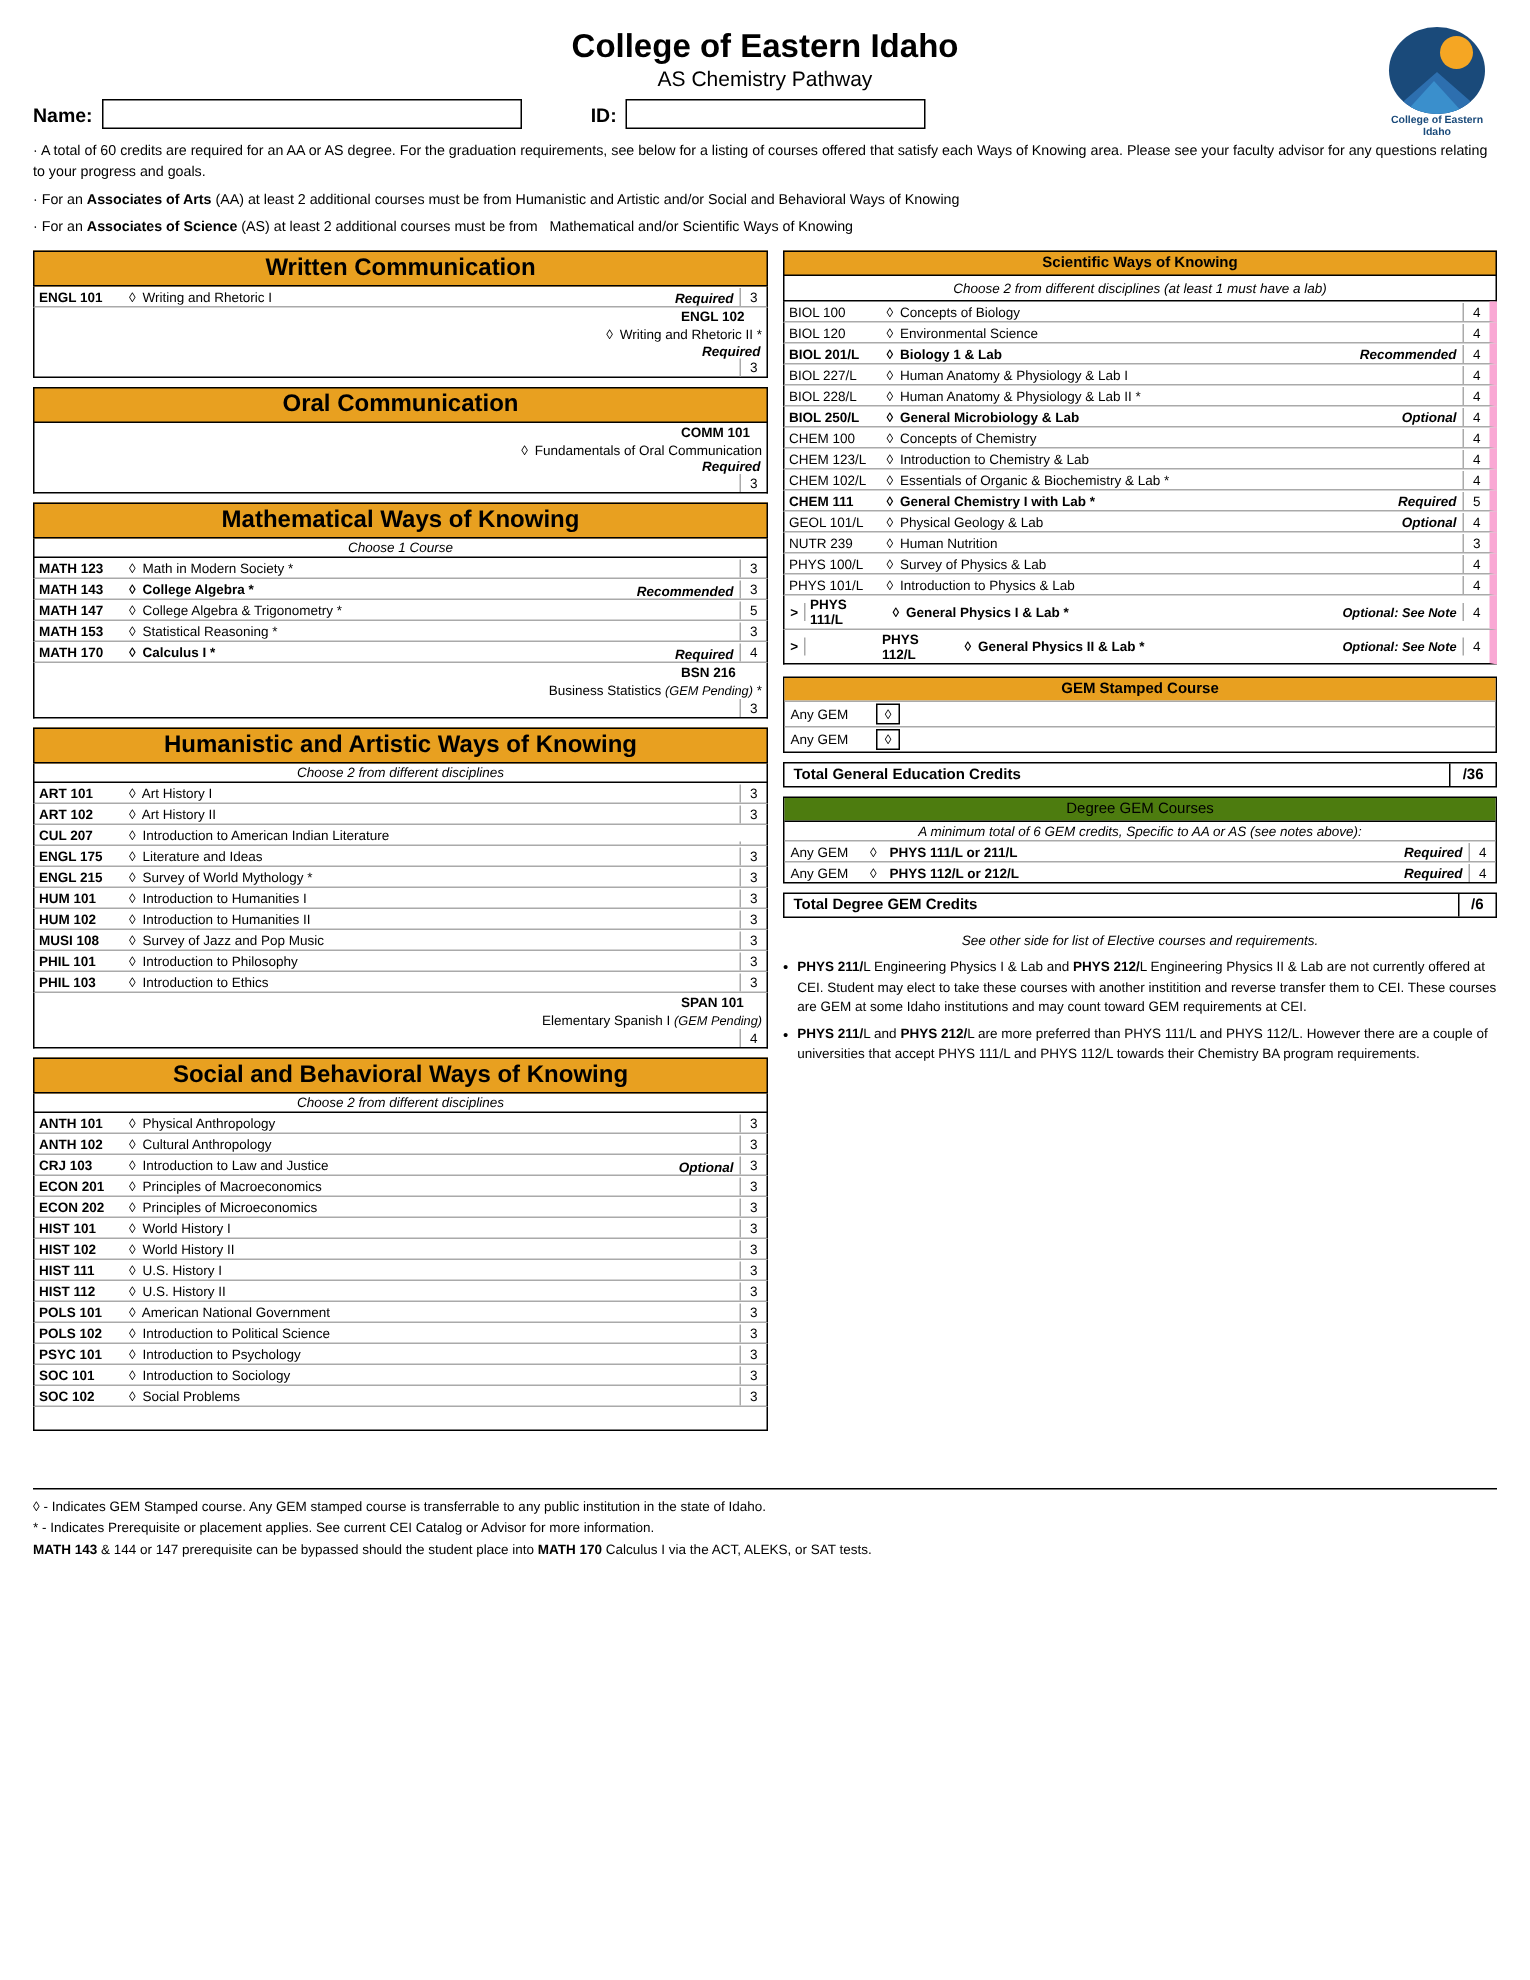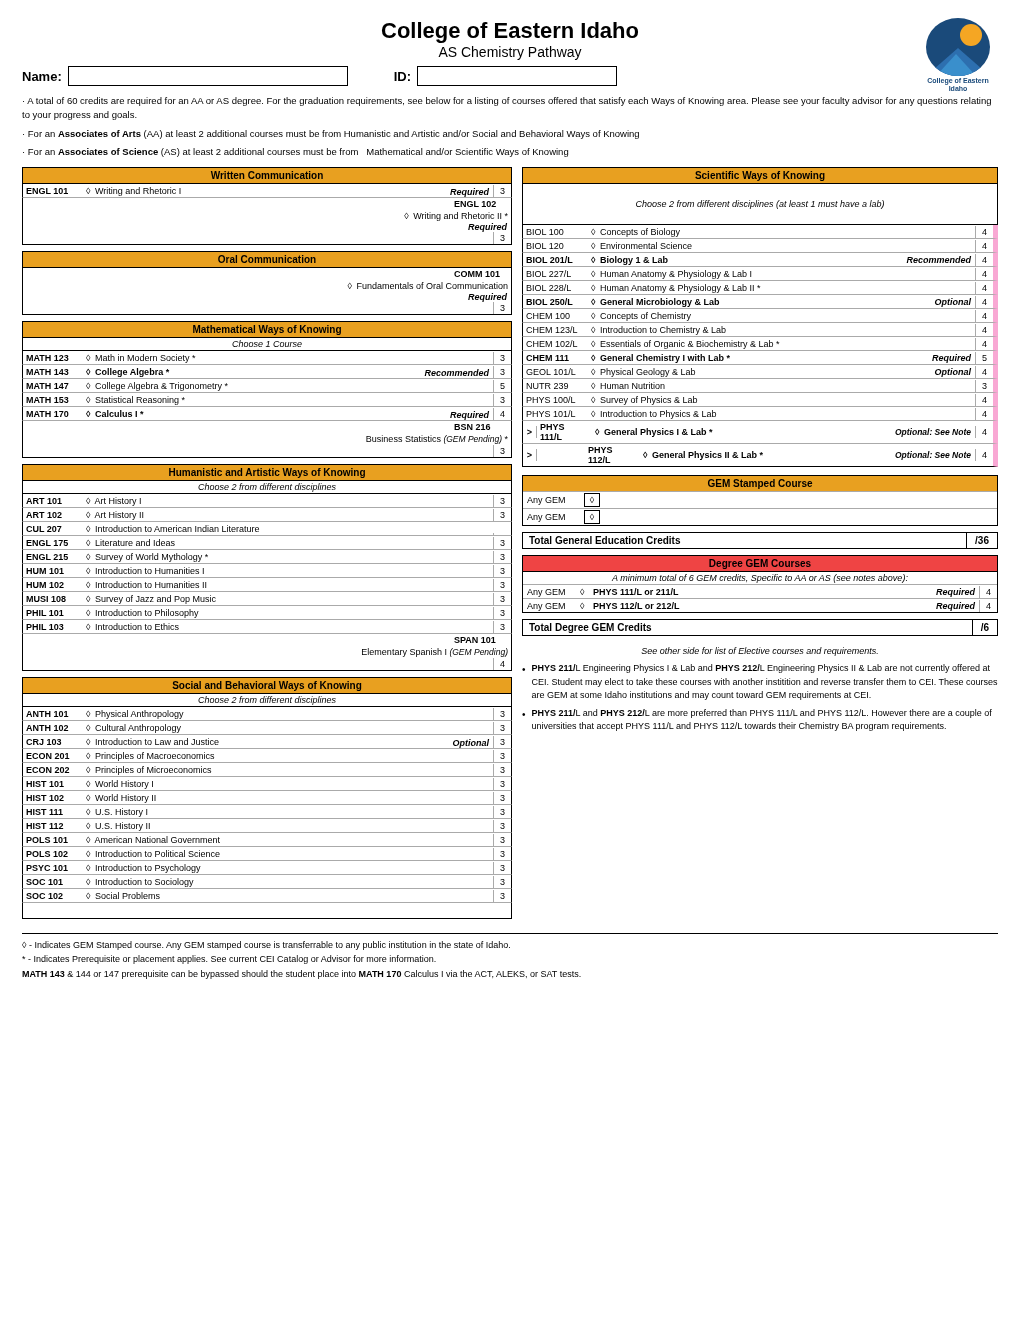--- a/index.html
+++ b/index.html
@@ -79,21 +79,21 @@
       display: flex;
       gap: 10px;
       margin-top: 8px;
     }
     .left-col { width: 490px; flex-shrink: 0; }
     .right-col { flex: 1; }
     .section-header {
       background: #e8a020;
       text-align: center;
       font-weight: bold;
-      font-size: 10px;
+      font-size: 16px;
       padding: 2px 4px;
       border: 1px solid #000;
     }
     .section-subheader {
       text-align: center;
       font-style: italic;
       font-size: 9px;
       border: 1px solid #000;
       border-top: none;
       padding: 1px 4px;
@@ -143,21 +143,21 @@
       font-size: 10px;
       padding: 2px 4px;
       border: 1px solid #000;
     }
     .right-subheader {
       text-align: center;
       font-style: italic;
       font-size: 9px;
       border: 1px solid #000;
       border-top: none;
-      padding: 15px 4px;
+      padding: 3px 4px;
     }
     .right-course-row {
       display: flex;
       align-items: center;
       border-left: 1px solid #000;
       border-right: 5px solid #f9a8d4;
       border-bottom: 1px solid #aaa;
       min-height: 14px;
       font-size: 9px;
     }
@@ -241,23 +241,23 @@
     }
     .total-value {
       padding: 2px 8px;
       border-left: 1px solid #000;
     }
     .degree-gem-section {
       border: 1px solid #000;
       margin-bottom: 6px;
     }
     .degree-gem-header {
-      background: #ef4444;
-      text-align: center;
-      font-weight: bold;
+      background: #4d7c0f;
+      text-align: center;
+      font-weight: normal;
       font-size: 10px;
       padding: 2px 4px;
     }
     .degree-gem-subheader {
       text-align: center;
       font-style: italic;
       font-size: 9px;
       border-top: 1px solid #000;
       padding: 1px 4px;
     }
@@ -317,21 +317,21 @@
       align-items: flex-start;
       margin-bottom: 4px;
     }
     .bullet-dot {
       margin-right: 6px;
       font-size: 10px;
       flex-shrink: 0;
     }
     .footer-notes {
       font-size: 9px;
-      margin-top: 8px;
+      margin-top: 32px;
       line-height: 1.6;
       border-top: 1px solid #000;
       padding-top: 4px;
     }
     .small-note { font-size: 8.5px; font-style: italic; }
   </style>
 </head>
 <body>
 
 <div class="header-area">

